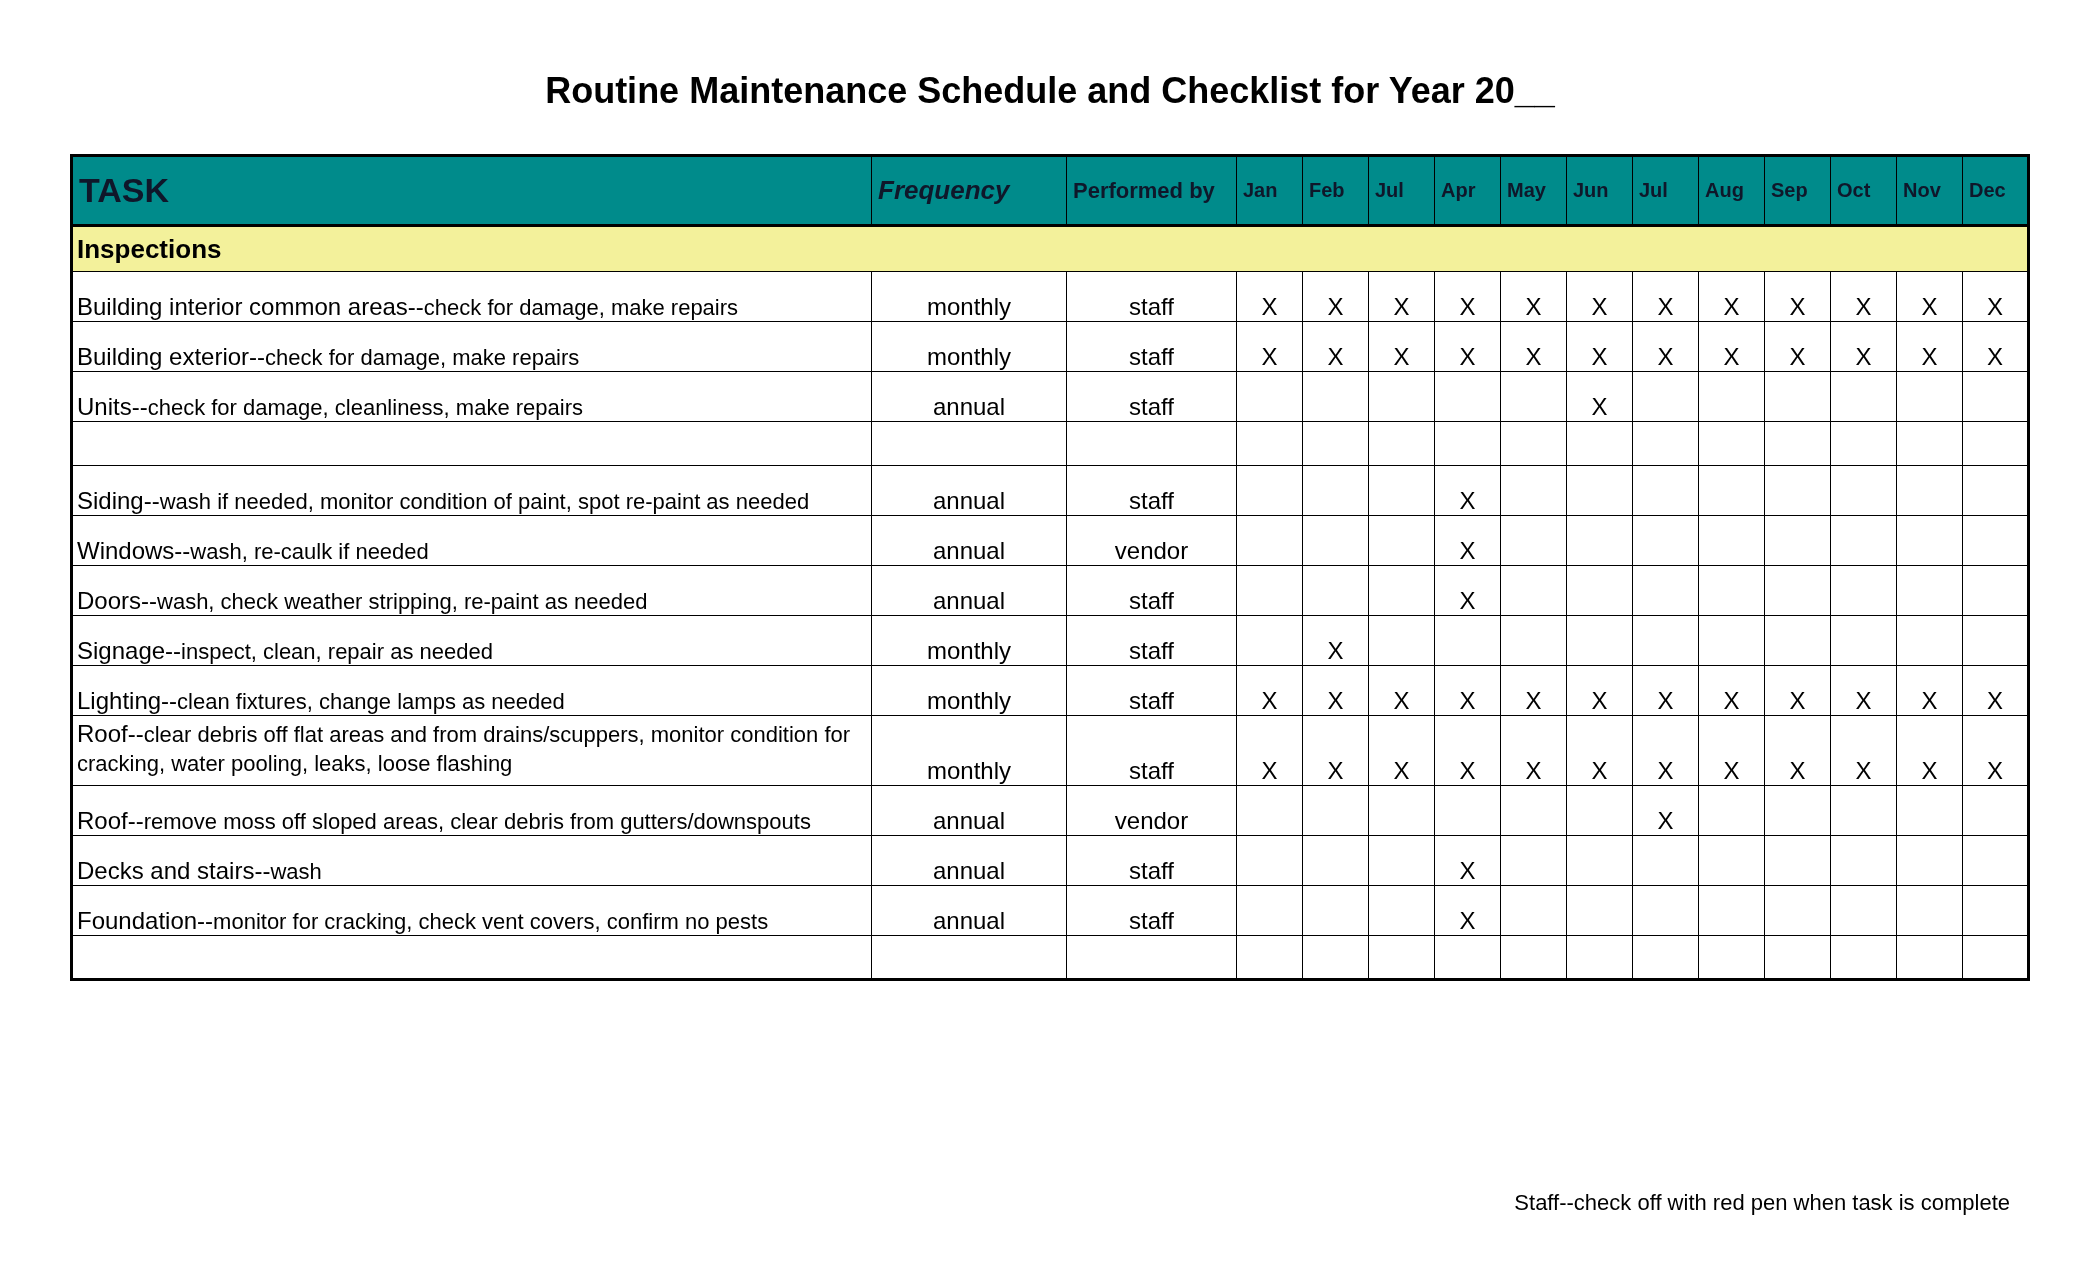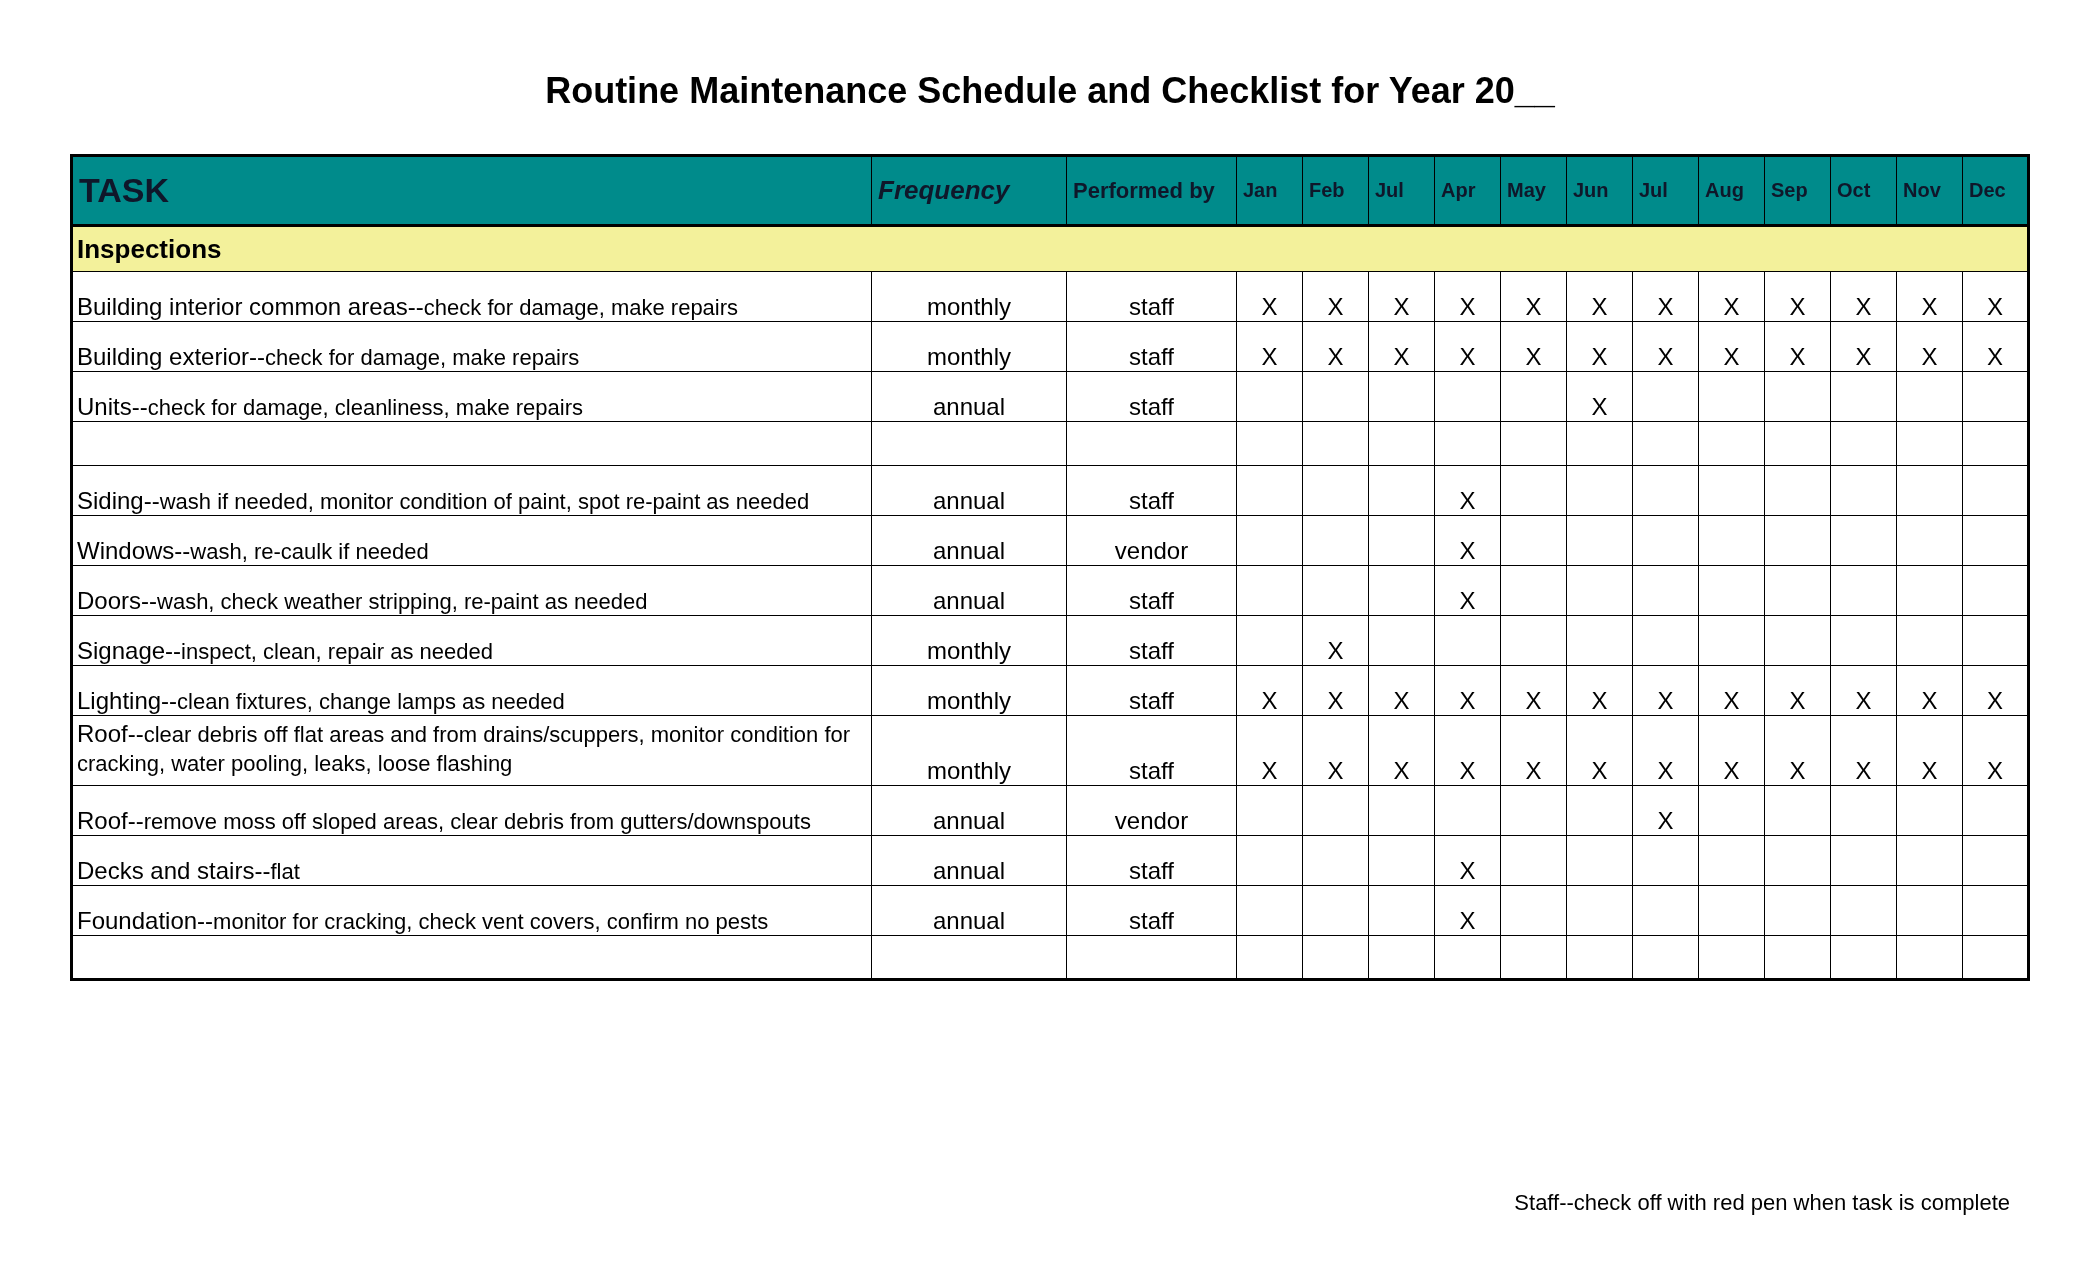--- a/index.html
+++ b/index.html
@@ -333,21 +333,21 @@
           <td class="m"></td>
           <td class="m"></td>
           <td class="m">X</td>
           <td class="m"></td>
           <td class="m"></td>
           <td class="m"></td>
           <td class="m"></td>
           <td class="m"></td>
         </tr>
         <tr class="data">
-          <td class="task"><span class="lead">Decks and stairs--</span><span class="detail">flat</span></td>
+          <td class="task"><span class="lead">Decks and stairs--</span><span class="detail">wash</span></td>
           <td class="freq">annual</td>
           <td class="perf">staff</td>
           <td class="m"></td>
           <td class="m"></td>
           <td class="m"></td>
           <td class="m">X</td>
           <td class="m"></td>
           <td class="m"></td>
           <td class="m"></td>
           <td class="m"></td>

